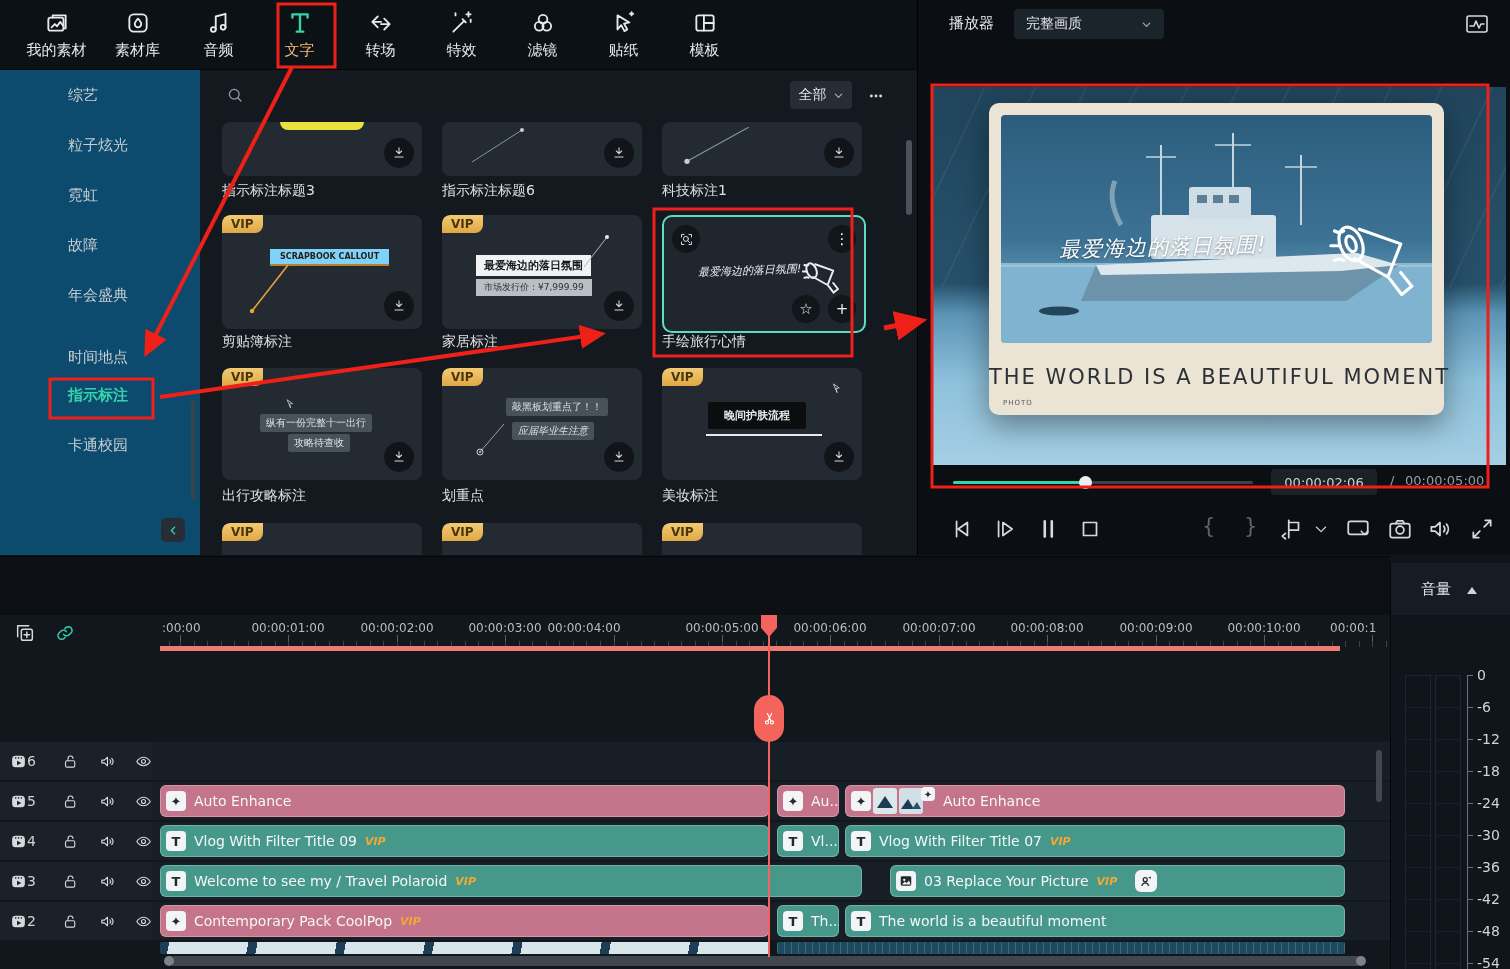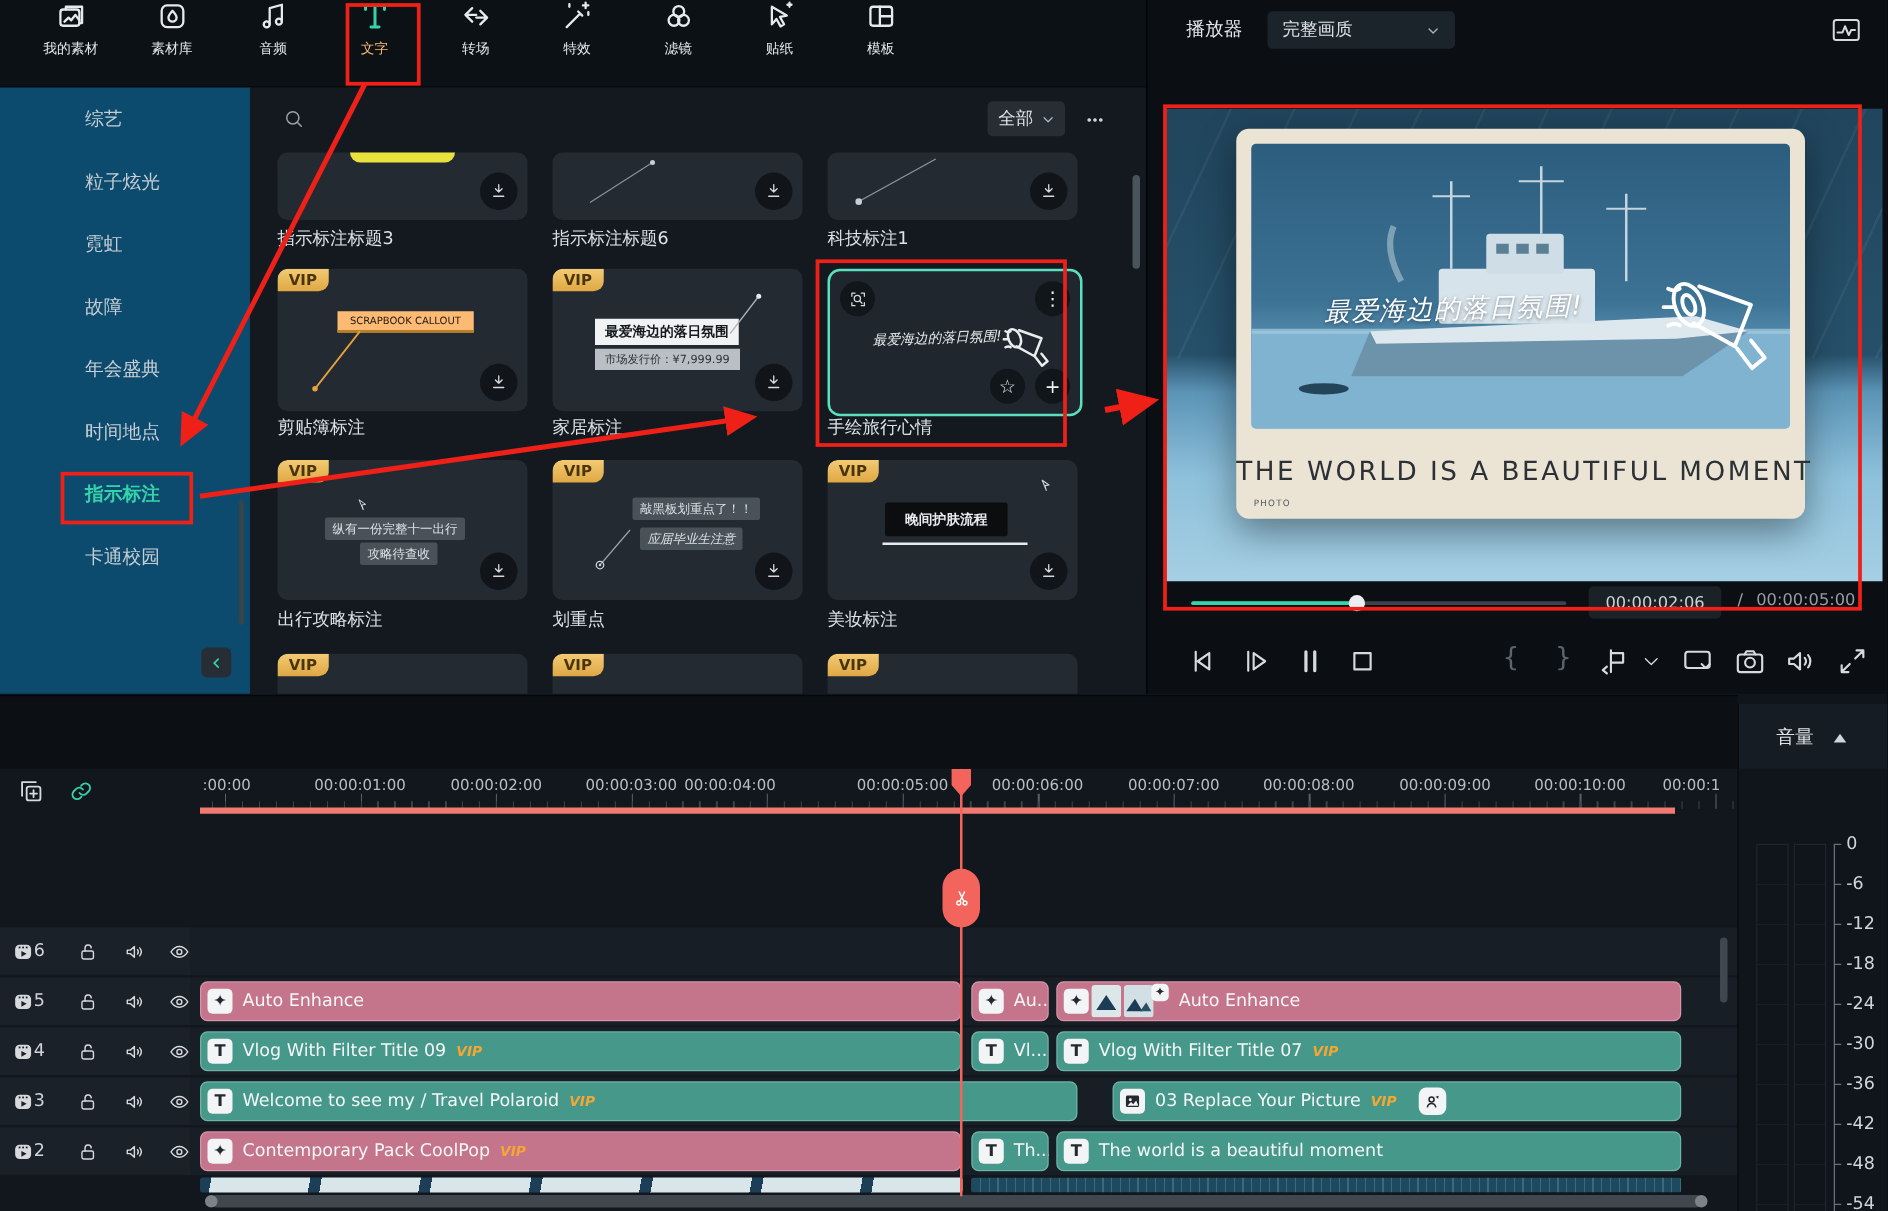--- a/index.html
+++ b/index.html
@@ -3,22 +3,22 @@
 <meta charset="utf-8">
 <style>
   html,body{margin:0;padding:0;background:#05080b}
   .app{position:relative;width:1510px;height:969px;overflow:hidden;background:#10151b;
        font-family:"DejaVu Sans","Liberation Sans",sans-serif;color:#dde2e6}
   .abs{position:absolute}
   svg.i{fill:none;stroke:#d5dade;stroke-width:1.6;stroke-linecap:round;stroke-linejoin:round}
   
   .topbar{position:absolute;left:0;top:0;width:917px;height:70px;background:#0c1116;
           border-bottom:1px solid #05080b;display:flex;padding-left:16px;box-sizing:border-box}
-  .tab{width:81px;display:flex;flex-direction:column;align-items:center;gap:5px;
-       font-size:11px;color:#e7eaec;cursor:pointer}
+  .tab{width:81px;display:flex;flex-direction:column;align-items:center;justify-content:center;gap:5px;
+       font-size:15px;color:#e7eaec;cursor:pointer}
   .tab svg{width:26px;height:26px;stroke:#e7eaec;fill:none;stroke-width:1.7;stroke-linecap:round;stroke-linejoin:round}
   .tab.active{color:#fdba74}.tab.active svg{stroke:#35d3a9}
   
   .sidebar{position:absolute;left:0;top:70px;width:200px;height:485px;background:#0c4a6e;border-right:1px solid #0a0e12}
   .side-item{position:absolute;left:68px;font-size:15px;color:#c7ced3;cursor:pointer;white-space:nowrap}
   .side-item.active{color:#35d3a9;font-weight:bold}
   .collapse{position:absolute;left:161px;top:448px;width:24px;height:24px;border-radius:5px;background:#262d35;
             display:flex;align-items:center;justify-content:center}
   
   .content{position:absolute;left:200px;top:70px;width:717px;height:485px;background:#141920;overflow:hidden}
@@ -170,21 +170,21 @@
       <span>模板</span>
     </div>
   </div>
 
   <div class="sidebar">
     <div class="side-item" style="top:16px">综艺</div>
     <div class="side-item" style="top:66px">粒子炫光</div>
     <div class="side-item" style="top:116px">霓虹</div>
     <div class="side-item" style="top:166px">故障</div>
     <div class="side-item" style="top:216px">年会盛典</div>
-    <div class="side-item" style="top:266px">时间地点</div>
+    <div class="side-item" style="top:278px">时间地点</div>
     <div class="side-item active" style="top:316px">指示标注</div>
     <div class="side-item" style="top:366px">卡通校园</div>
     <div class="collapse">
       <svg class="i" viewBox="0 0 24 24" style="width:13px;height:13px;stroke:#35d3a9">
           <path d="M14 6l-6 6 6 6" stroke-width="2.4"></path>
         </svg>
     </div>
     <div class="abs" style="left:191px;top:330px;width:4px;height:100px;background:#3a424a;border-radius:2px"></div>
   </div>
 
@@ -235,21 +235,21 @@
       <div class="dl-btn">
           <svg class="i" viewBox="0 0 24 24" style="width:16px;height:16px">
             <path d="M12 4v9M8 9l4 4 4-4M6 18h12"></path>
           </svg>
         </div>
     </div>
     <div class="card-label" style="left:462px;top:112px">科技标注1</div>
 
     <div class="card" style="left:22px;top:145px;height:114px">
       <div class="vip">VIP</div>
-      <div class="abs" style="left:48px;top:34px;background:#fdba74;color:#2b2013;font-size:8px;font-weight:normal;padding:3px 10px;border-bottom:2px solid #b97f24">SCRAPBOOK CALLOUT</div>
+      <div class="abs" style="left:48px;top:34px;background:#7dd3fc;color:#2b2013;font-size:8px;font-weight:bold;padding:3px 10px;border-bottom:2px solid #b97f24">SCRAPBOOK CALLOUT</div>
       <svg class="abs" viewBox="0 0 200 114" style="left:0;top:0;width:200px;height:114px">
           <line x1="30" y1="96" x2="66" y2="50" stroke="#e8a33d" stroke-width="1.6"></line>
           <circle cx="30" cy="96" r="2.2" fill="#e8a33d"></circle>
         </svg>
       <div class="dl-btn">
           <svg class="i" viewBox="0 0 24 24" style="width:16px;height:16px">
             <path d="M12 4v9M8 9l4 4 4-4M6 18h12"></path>
           </svg>
         </div>
     </div>

